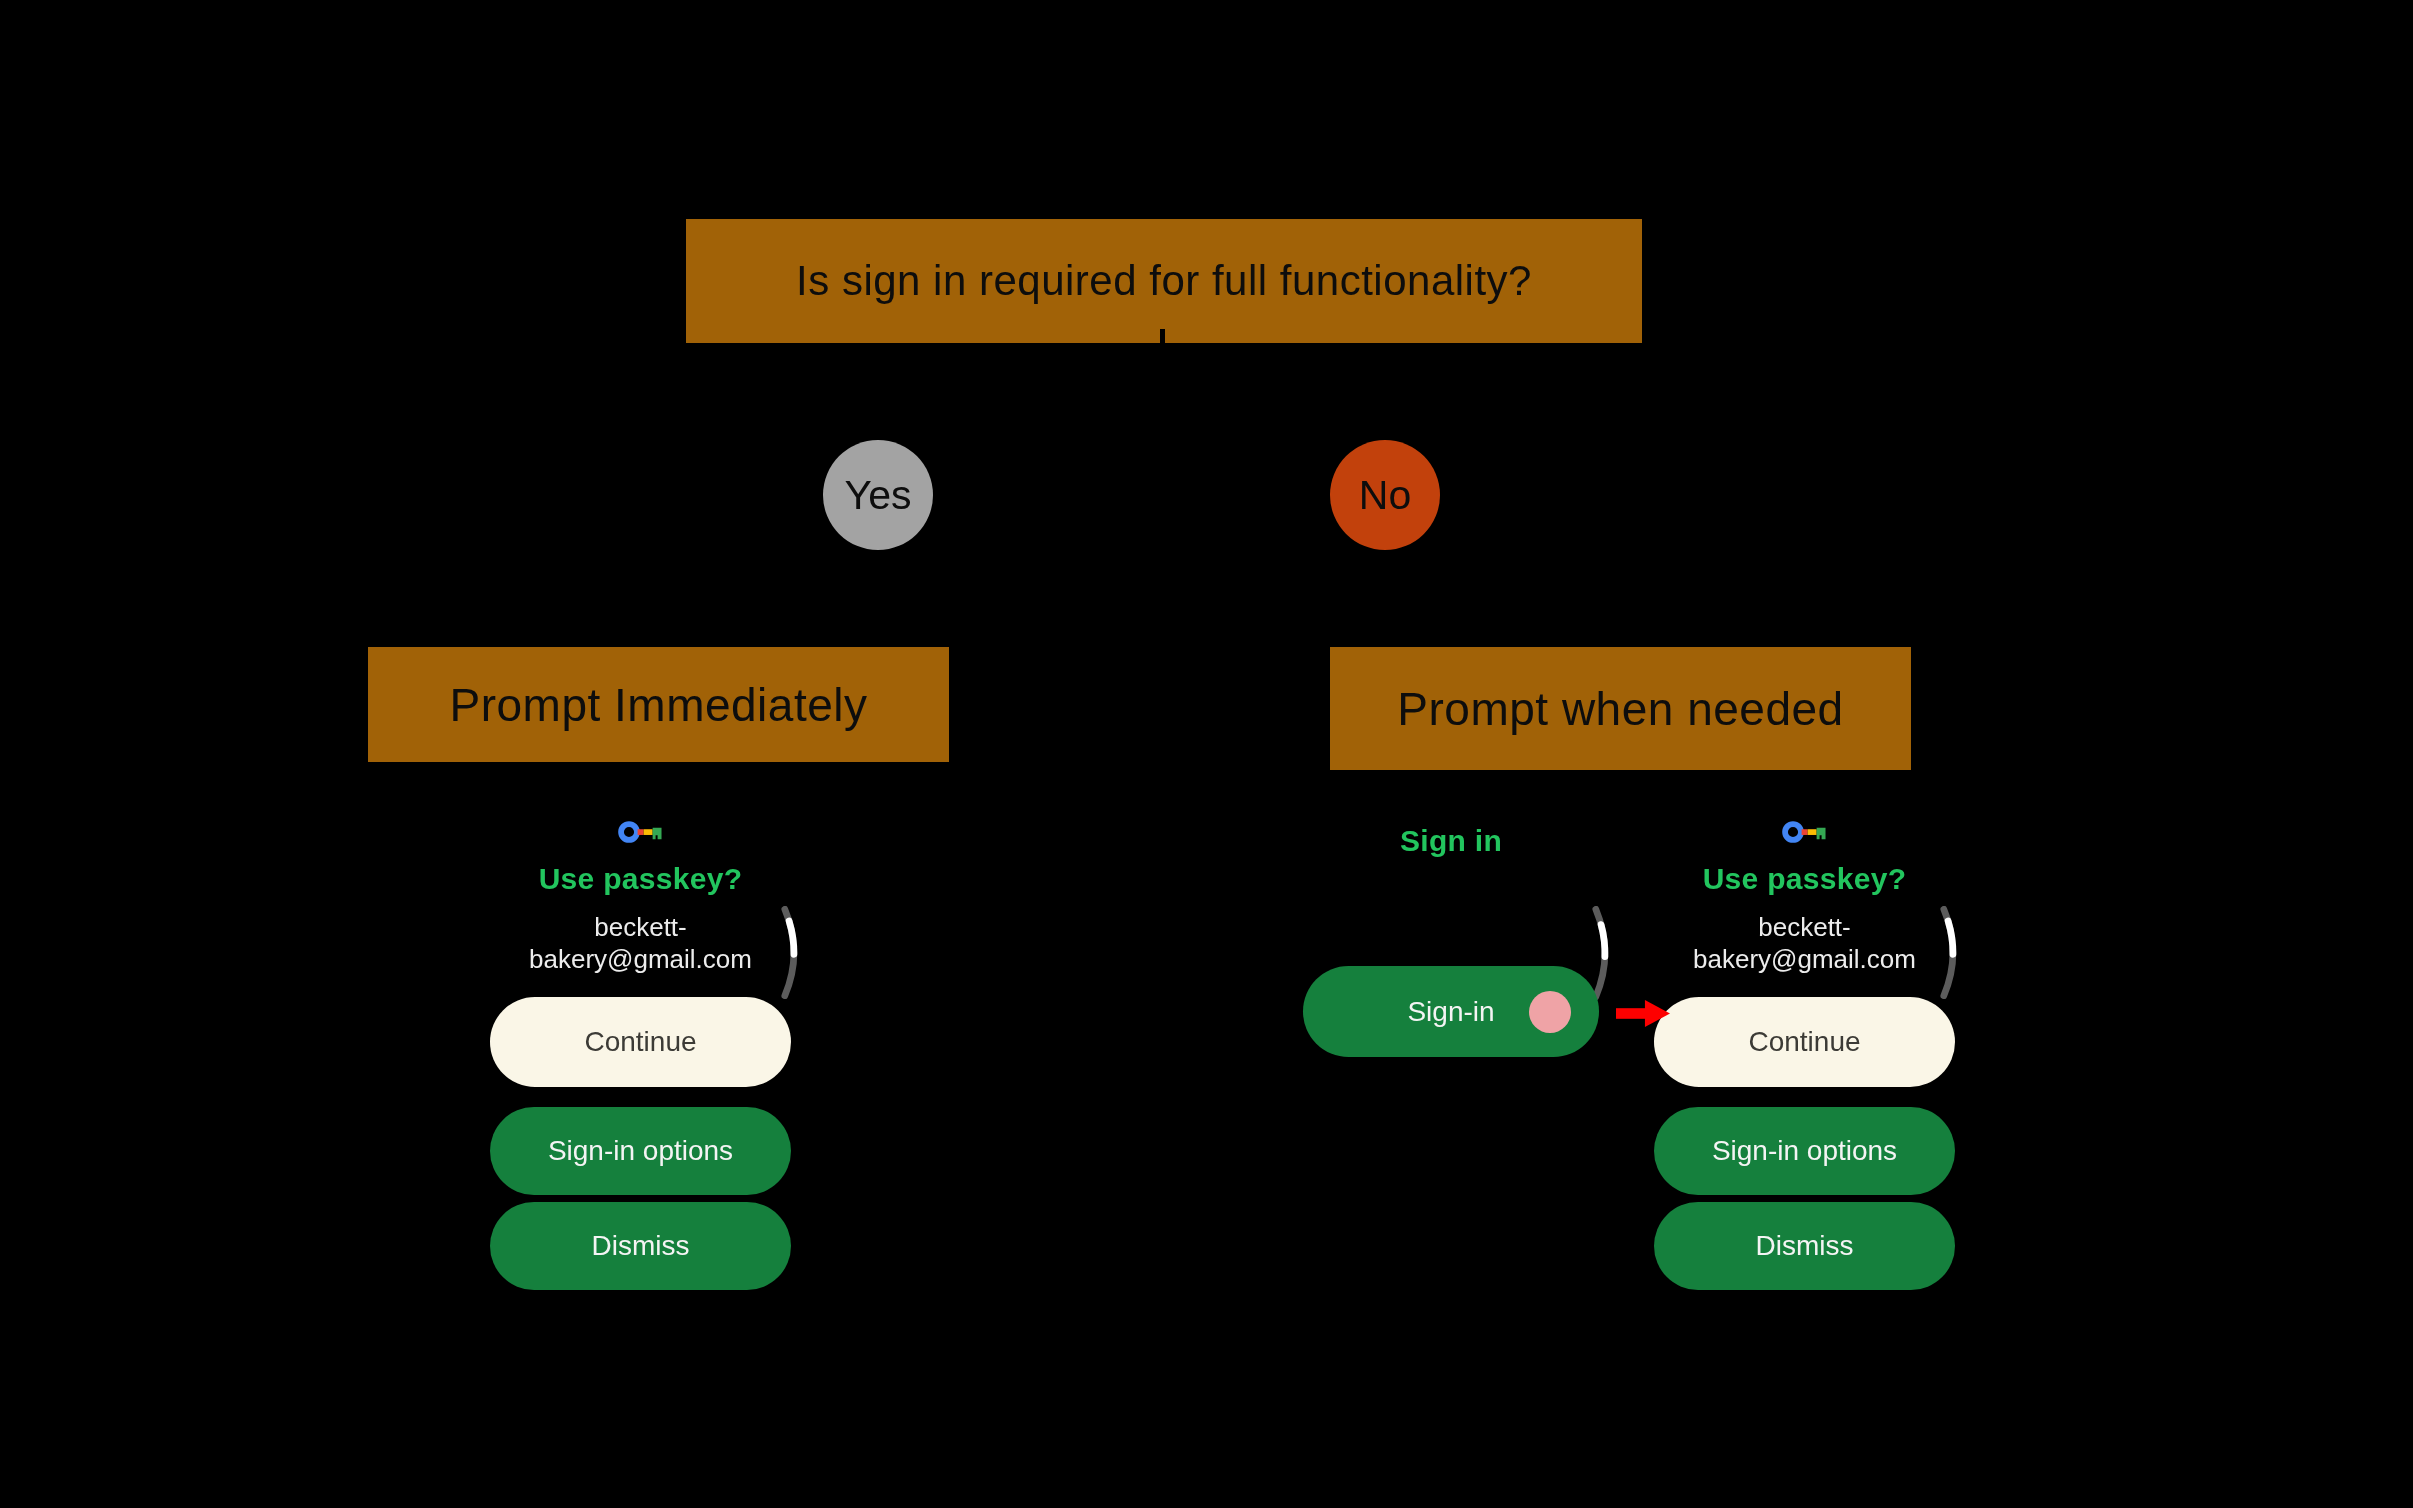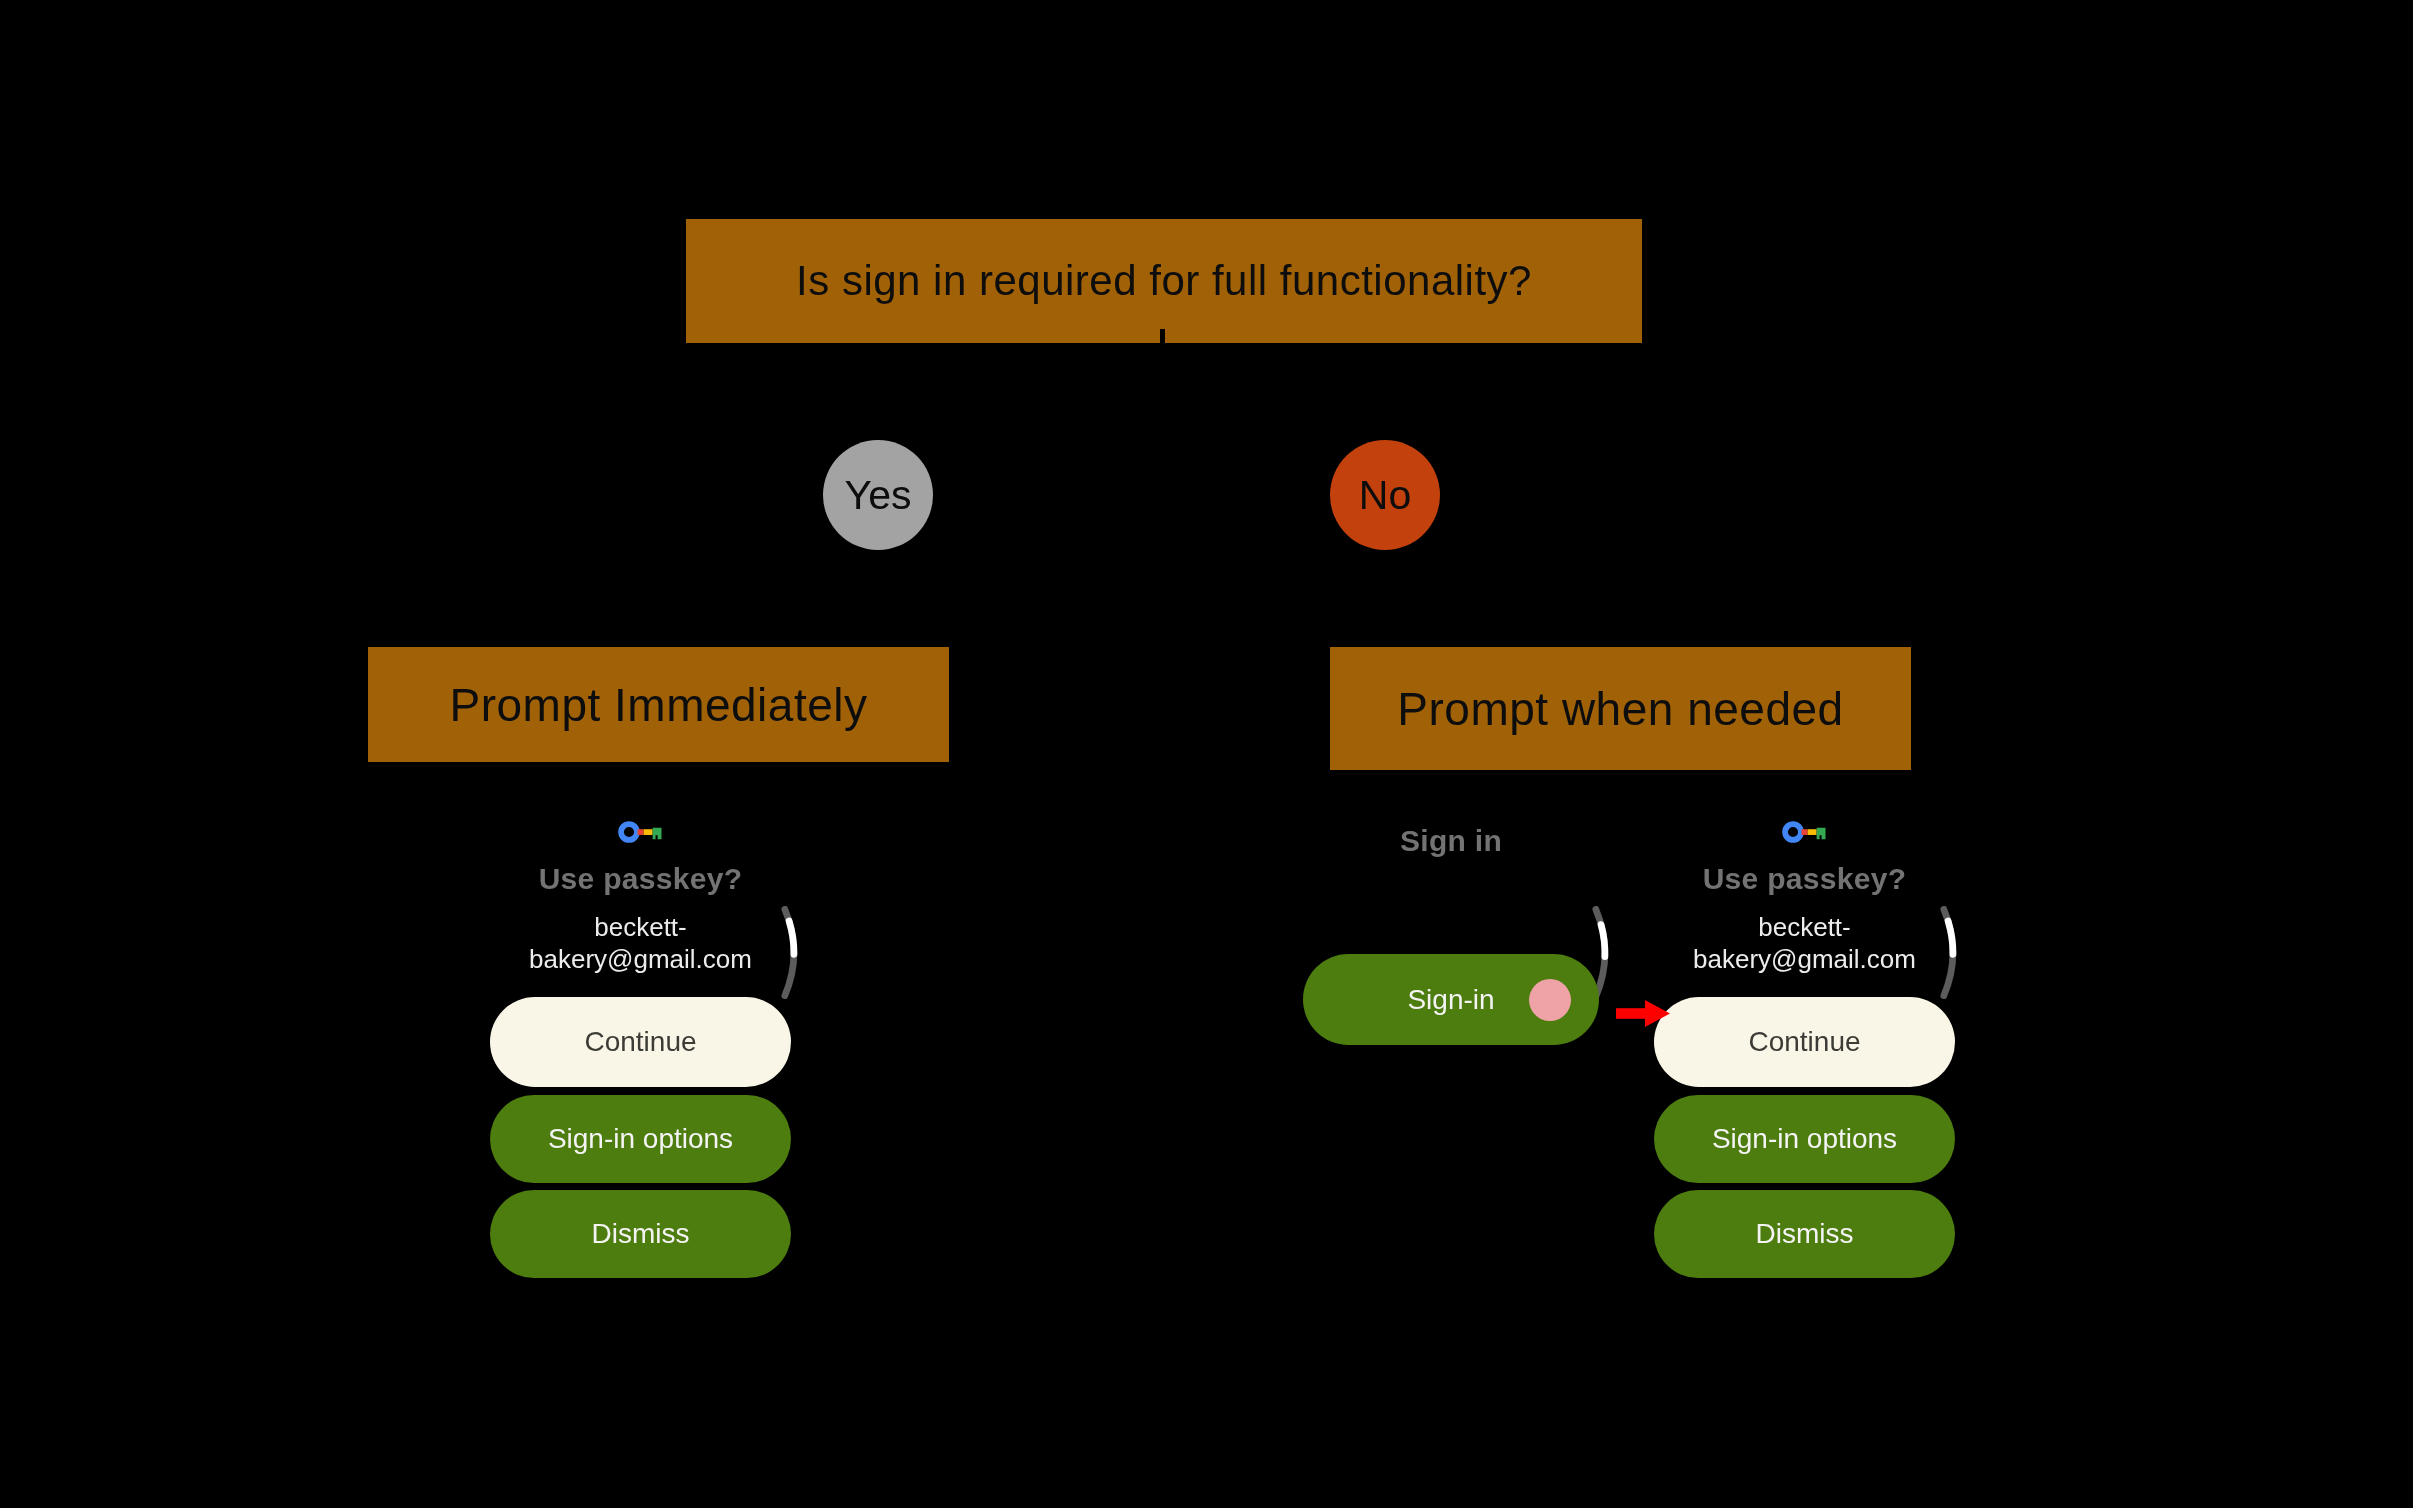--- a/index.html
+++ b/index.html
@@ -30,36 +30,36 @@
   .node.yes{left:823px;top:440px;background:#a3a3a3;}
   .node.no{left:1330px;top:440px;background:#c2410c;}
   
   .wscreen{position:absolute;top:811px;height:483px;}
   .wscreen.s-left{left:490px;width:301px;}
   .wscreen.s-mid{left:1303px;width:296px;}
   .wscreen.s-right{left:1654px;width:301px;}
   .wicon{position:absolute;}
   .wtitle{
     position:absolute;left:0;right:0;text-align:center;
-    color:#737373;font-size:30px;font-weight:600;letter-spacing:0.3px;
+    color:#22c55e;font-size:30px;font-weight:600;letter-spacing:0.3px;
   }
   .wsub{
     position:absolute;left:0;right:0;text-align:center;
     color:#ececec;font-weight:400;
   }
   .wsub.email{font-size:26px;line-height:32px;}
   .wsub.desc{font-size:25px;line-height:30px;color:#f2f2f2;}
   .wbtn{
     position:absolute;left:0;width:100%;border:none;border-radius:46px;
     display:flex;align-items:center;justify-content:center;
     font-family:"Liberation Sans", sans-serif;
     font-size:28px;font-weight:500;cursor:pointer;padding:0;line-height:32px;
   }
   .wbtn.primary{background:#faf6e7;color:#3c3b36;}
-  .wbtn.dark{background:#4d7c0f;color:#f4f4f4;}
+  .wbtn.dark{background:#15803d;color:#f4f4f4;margin-top:12px;}
   .tapdot{
     position:absolute;width:42px;height:42px;border-radius:50%;
     background:#efa3a6;left:226px;top:25px;
   }
   .arc{position:absolute;top:95px;}
   .arrow{position:absolute;left:1616px;top:1000px;z-index:6;}
   .btn-text{pointer-events:none;}
 </style>
 </head>
 <body>

